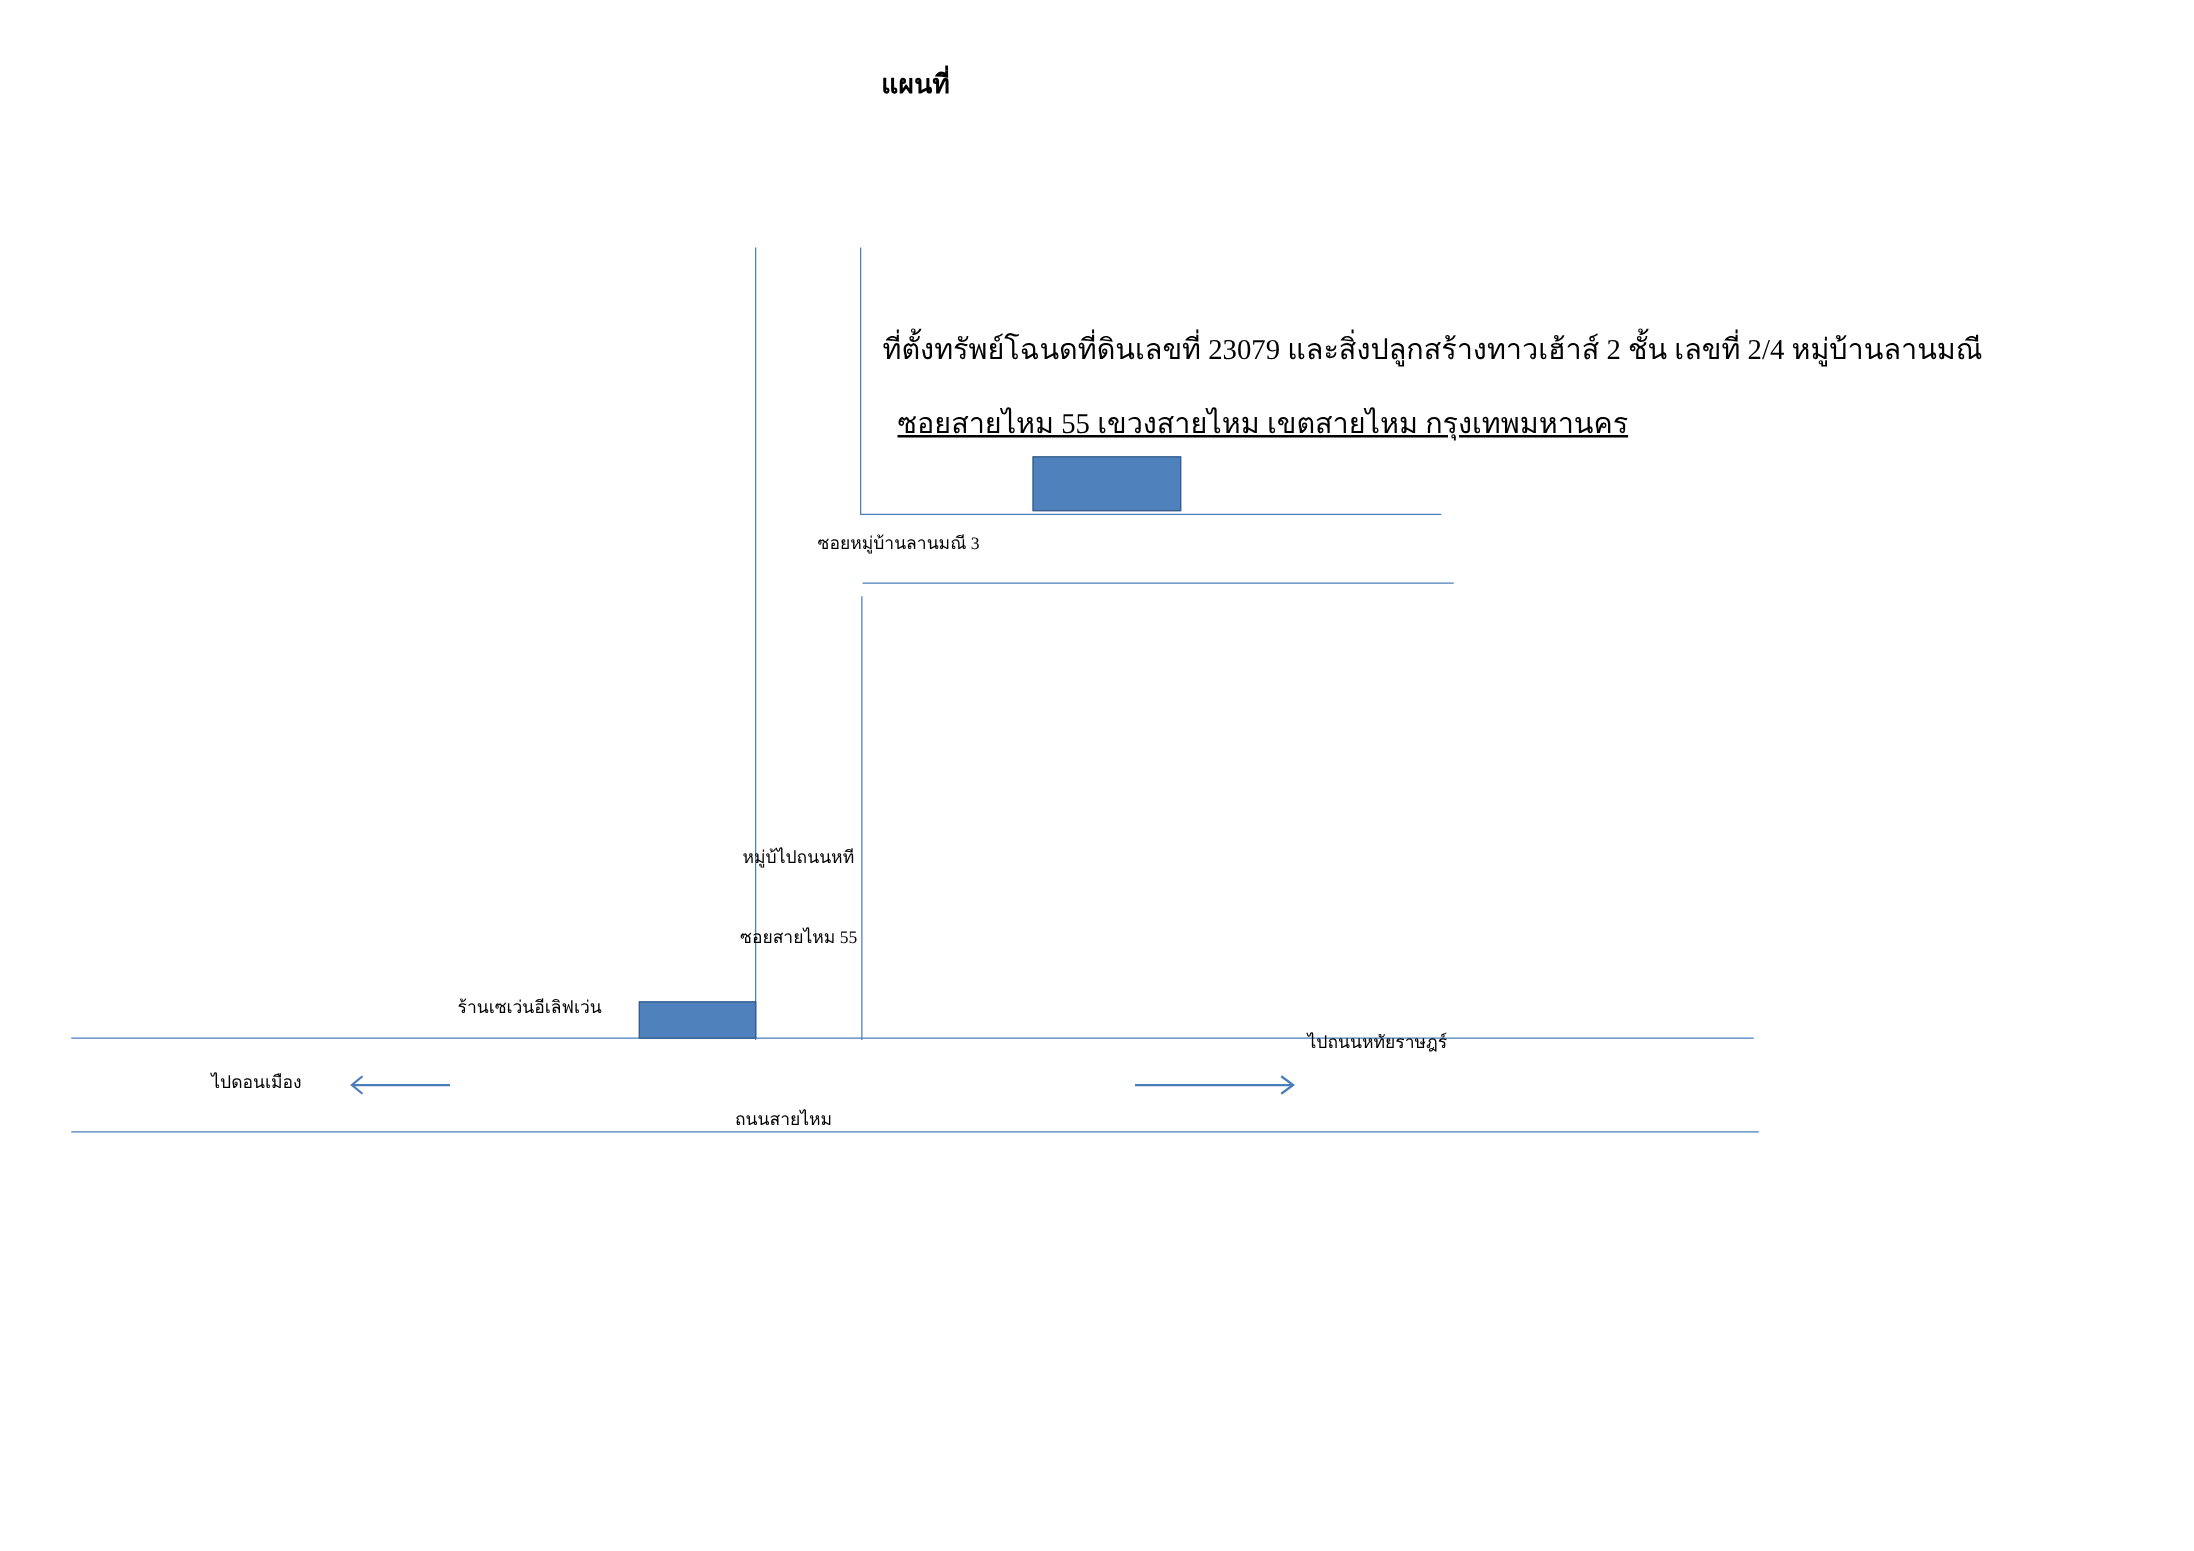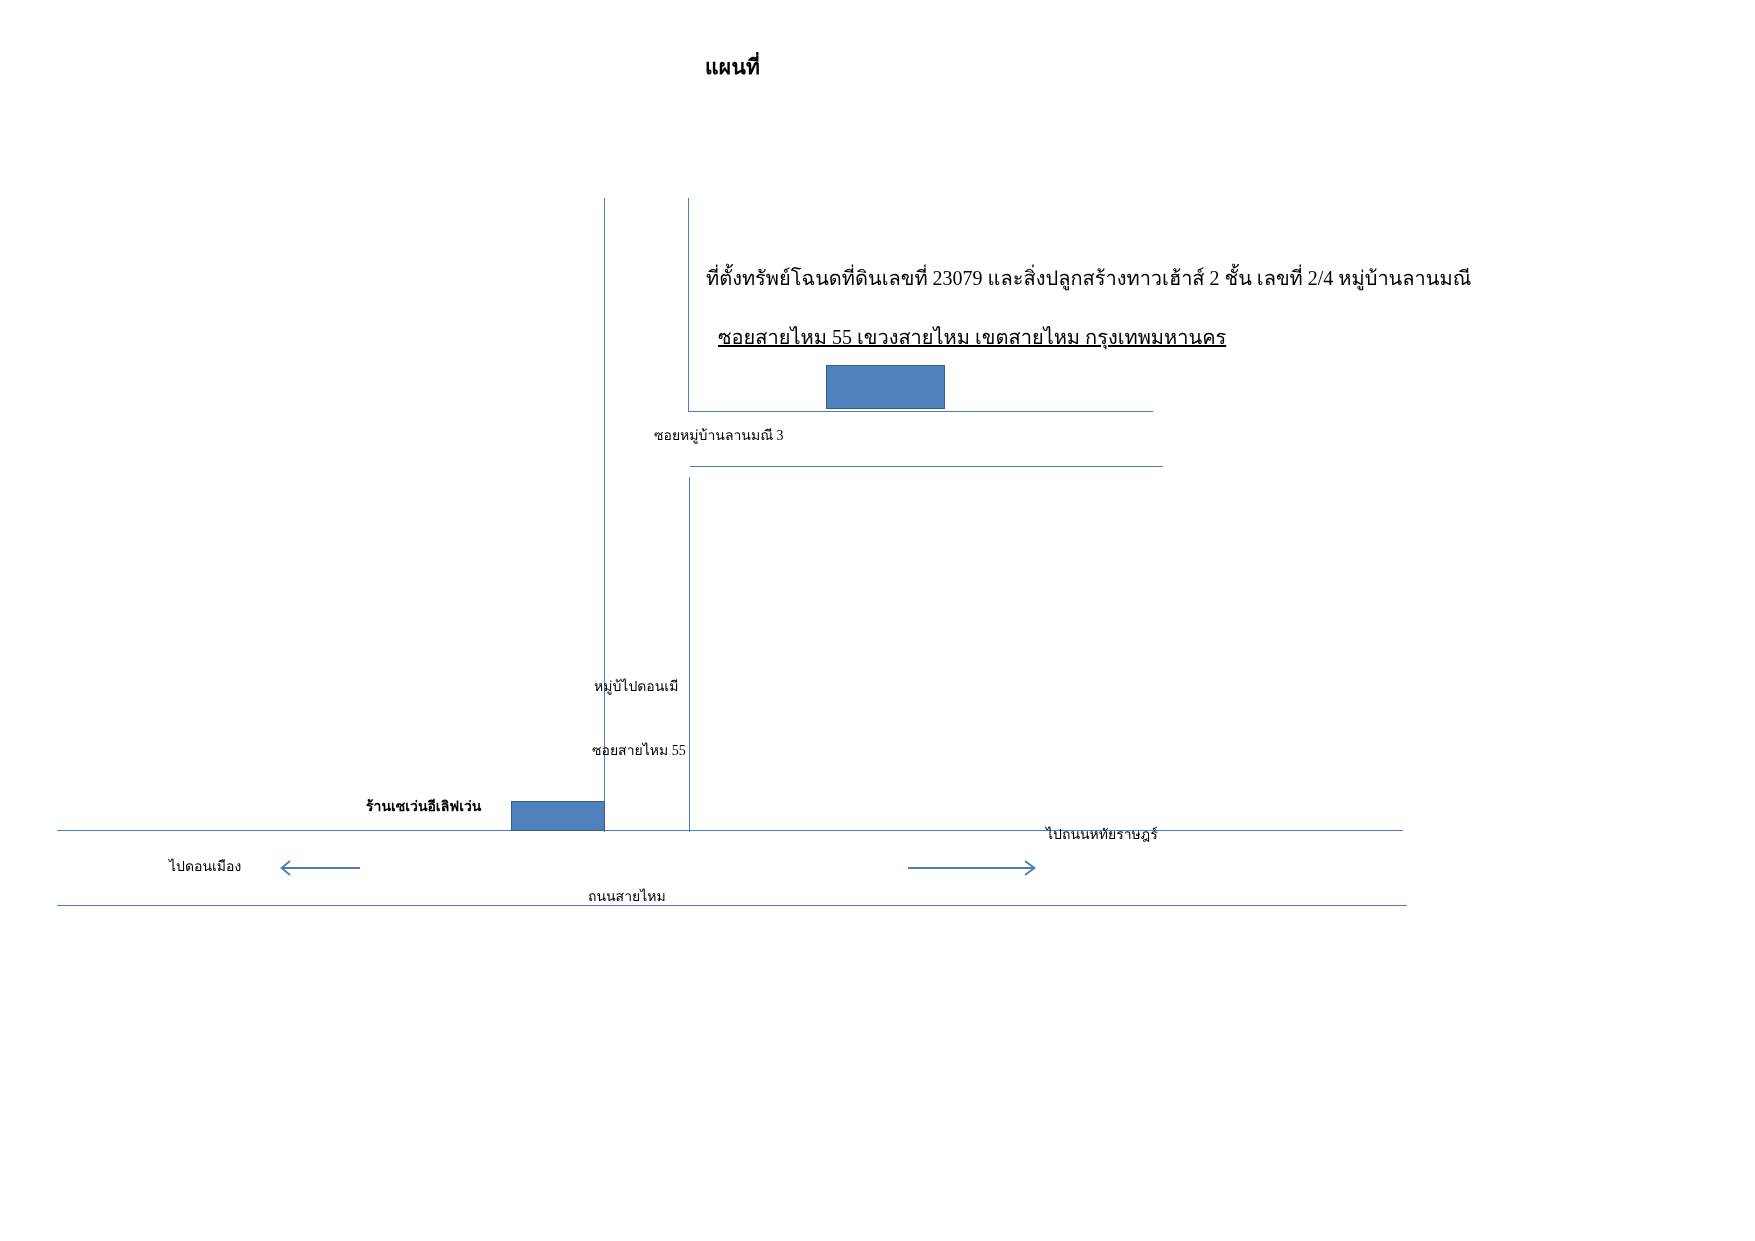--- a/index.html
+++ b/index.html
@@ -54,21 +54,21 @@
   }
 
   
   .lbl {
     position: absolute;
     font-size: 14px;
     white-space: nowrap;
     line-height: 1.3;
   }
   .lbl.desc {
-    font-size: 20px;
+    font-size: 23px;
   }
 
   
   .arrow-wrap {
     position: absolute;
     height: 20px;
   }
   .arrow-wrap svg {
     display: block;
     overflow: visible;
@@ -98,25 +98,25 @@
   <div class="line-h thin" style="left:57px; top:830px; width:1346px;"></div>
 
   <div class="line-h thin" style="left:57px; top:905px; width:1350px;"></div>
 
   <div class="box-blue" style="left:826px; top:365px; width:119px; height:44px;"></div>
 
   <div class="box-blue" style="left:511px; top:801px; width:94px; height:30px;"></div>
 
   <div class="lbl" style="left:654px; top:427px;">ซอยหมู่บ้านลานมณี 3</div>
 
-  <div class="lbl" style="left:594px; top:678px;">หมู่บ้ไปดอนเมี</div>
+  <div class="lbl" style="left:594px; top:678px;">หมู่บ้ไปถนนหที</div>
 
   <div class="lbl" style="left:592px; top:742px;">ซอยสายไหม 55</div>
 
-  <div class="lbl" style="left:366px; top:798px;font-weight:bold;">ร้านเซเว่นอีเลิฟเว่น</div>
+  <div class="lbl" style="left:366px; top:798px;">ร้านเซเว่นอีเลิฟเว่น</div>
 
   <div class="lbl" style="left:588px; top:888px;">ถนนสายไหม</div>
 
   <div class="lbl" style="left:169px; top:858px;text-align:right;">ไปดอนเมือง</div>
 
   <div class="arrow-wrap" style="left:268px; top:860px; width:92px;">
     <svg width="92" height="16" viewBox="0 0 92 16">
       <line x1="14" y1="8" x2="92" y2="8" stroke="#4a7ebb" stroke-width="1.8"></line>
       <polyline points="22,1 13.5,8 22,15" fill="none" stroke="#4a7ebb" stroke-width="1.8"></polyline>
     </svg>

